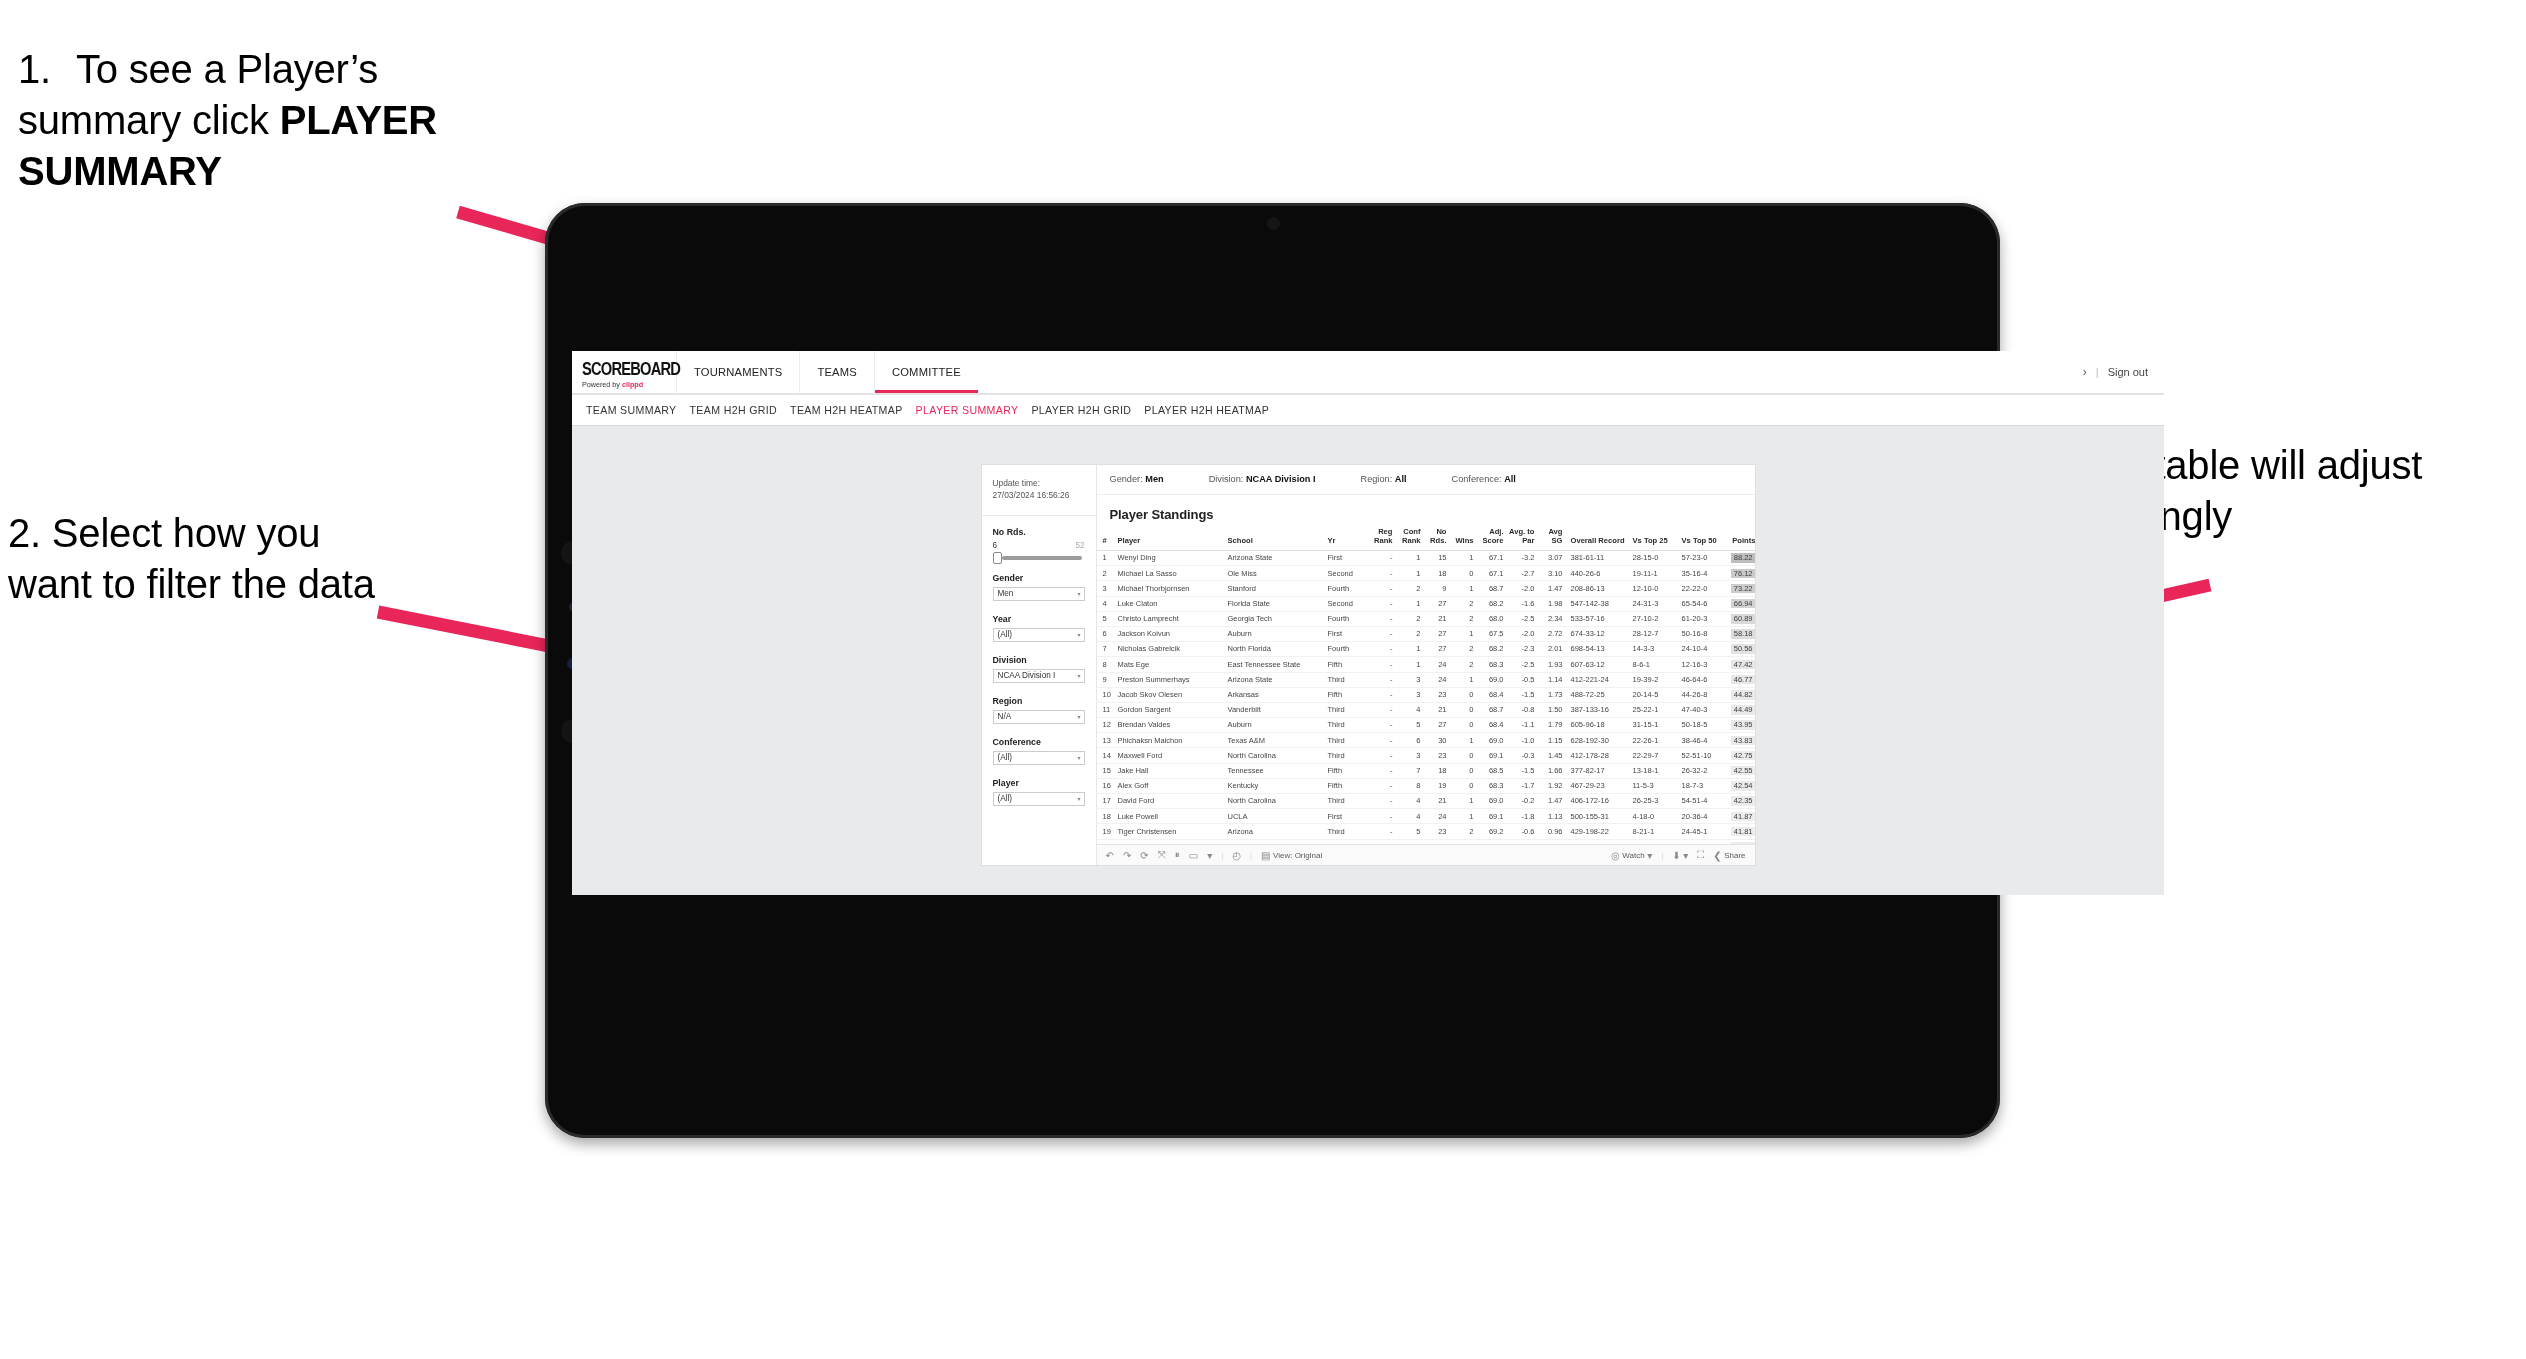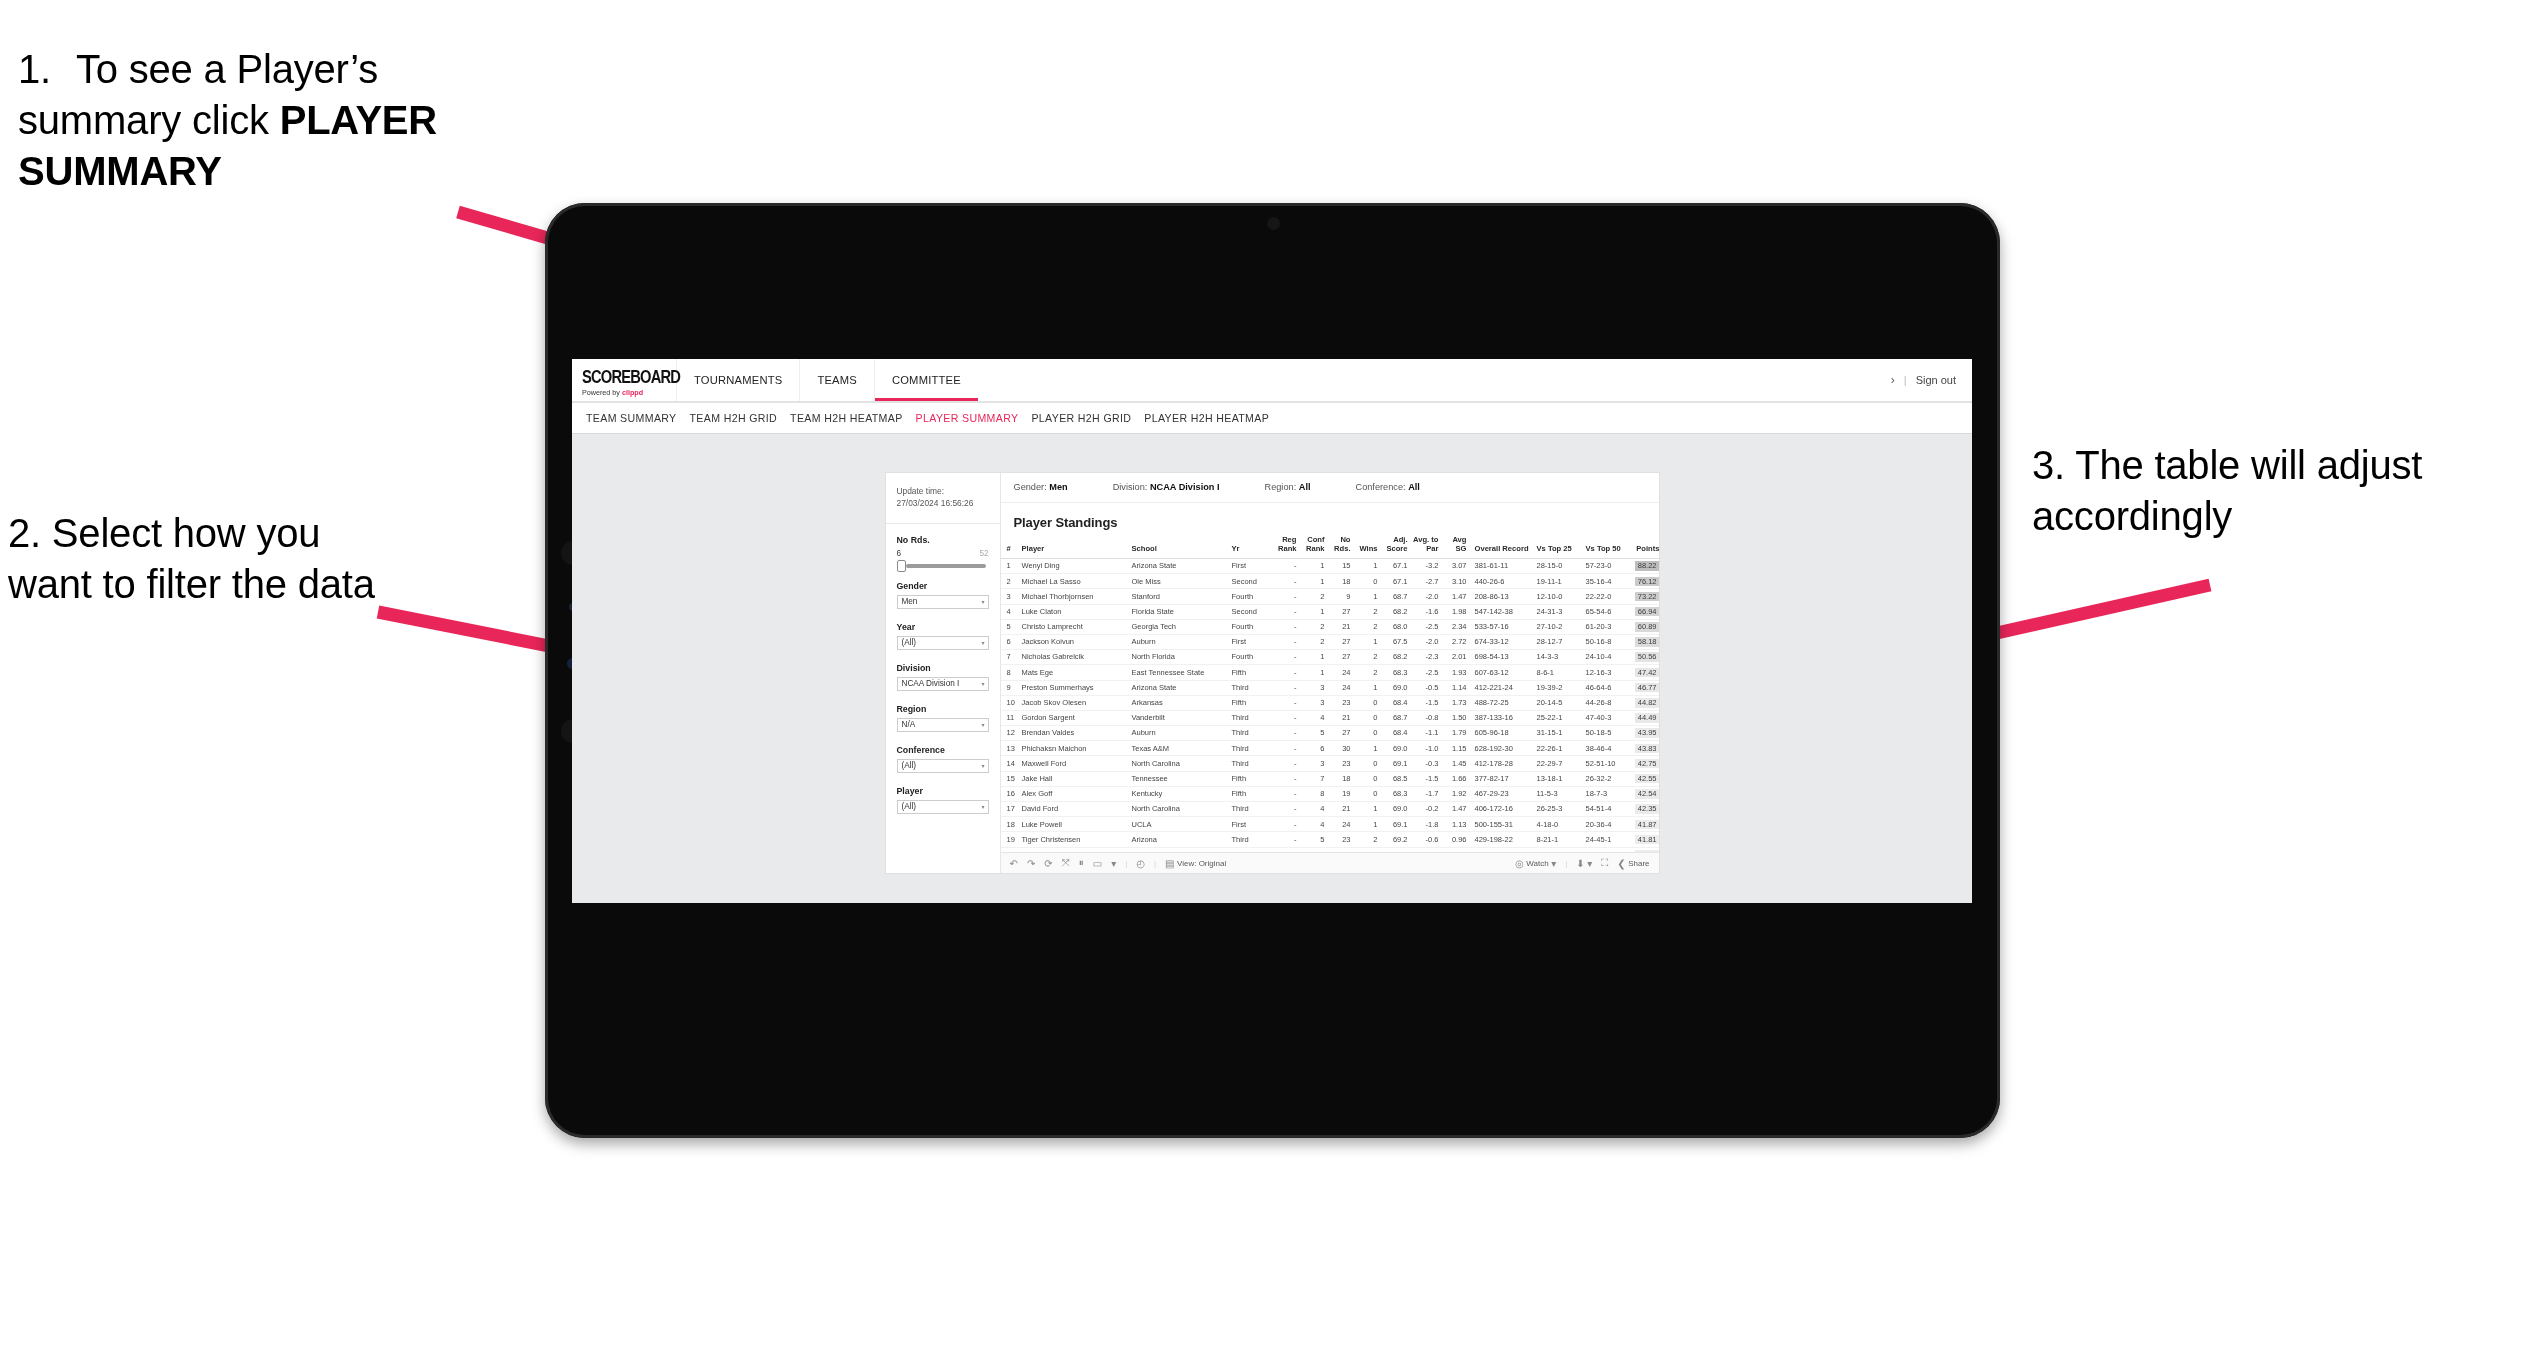--- a/index.html
+++ b/index.html
@@ -56,22 +56,22 @@
   .cam { position: absolute; border-radius: 50%; background: #141414; }
   #cam-top { width: 13px; height: 13px; left: 50%; margin-left: -6px; top: 14px; background:#161616; }
   #cam-side-1 { width: 24px; height: 24px; left: 16px; top: 338px; background:#141414; }
   #cam-side-2 { width: 8px;  height: 8px;  left: 24px; top: 400px; background:#1d2235; }
   #cam-side-3 { width: 11px; height: 11px; left: 22px; top: 455px; background:#16203a; }
   #cam-side-4 { width: 24px; height: 24px; left: 16px; top: 516px; background:#141414; }
 
   
   #screen {
     position: absolute;
-    left: 27px; top: 156px;
-    width: 1400px; height: 544px;
+    left: 27px; top: 148px;
+    width: 1592px; height: 544px;
     background: #0f766e;
     overflow: hidden;
   }
 
   
   #app-header {
     height: 44px; background: #fff;
     display: flex; align-items: stretch;
     border-bottom: 2px solid #e3e3e3;
     position: relative;

